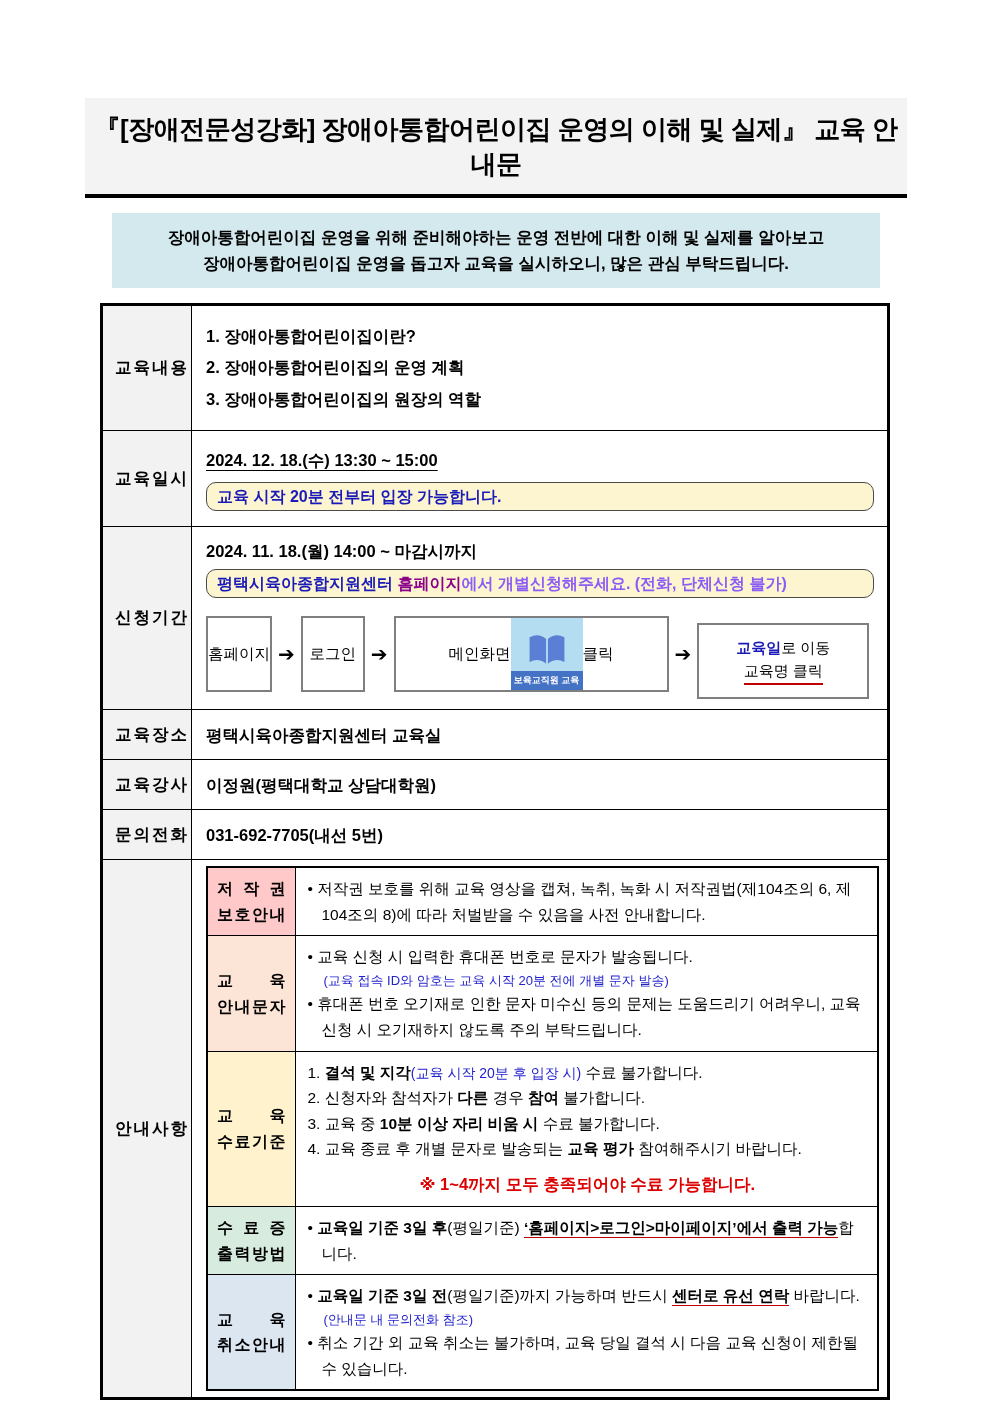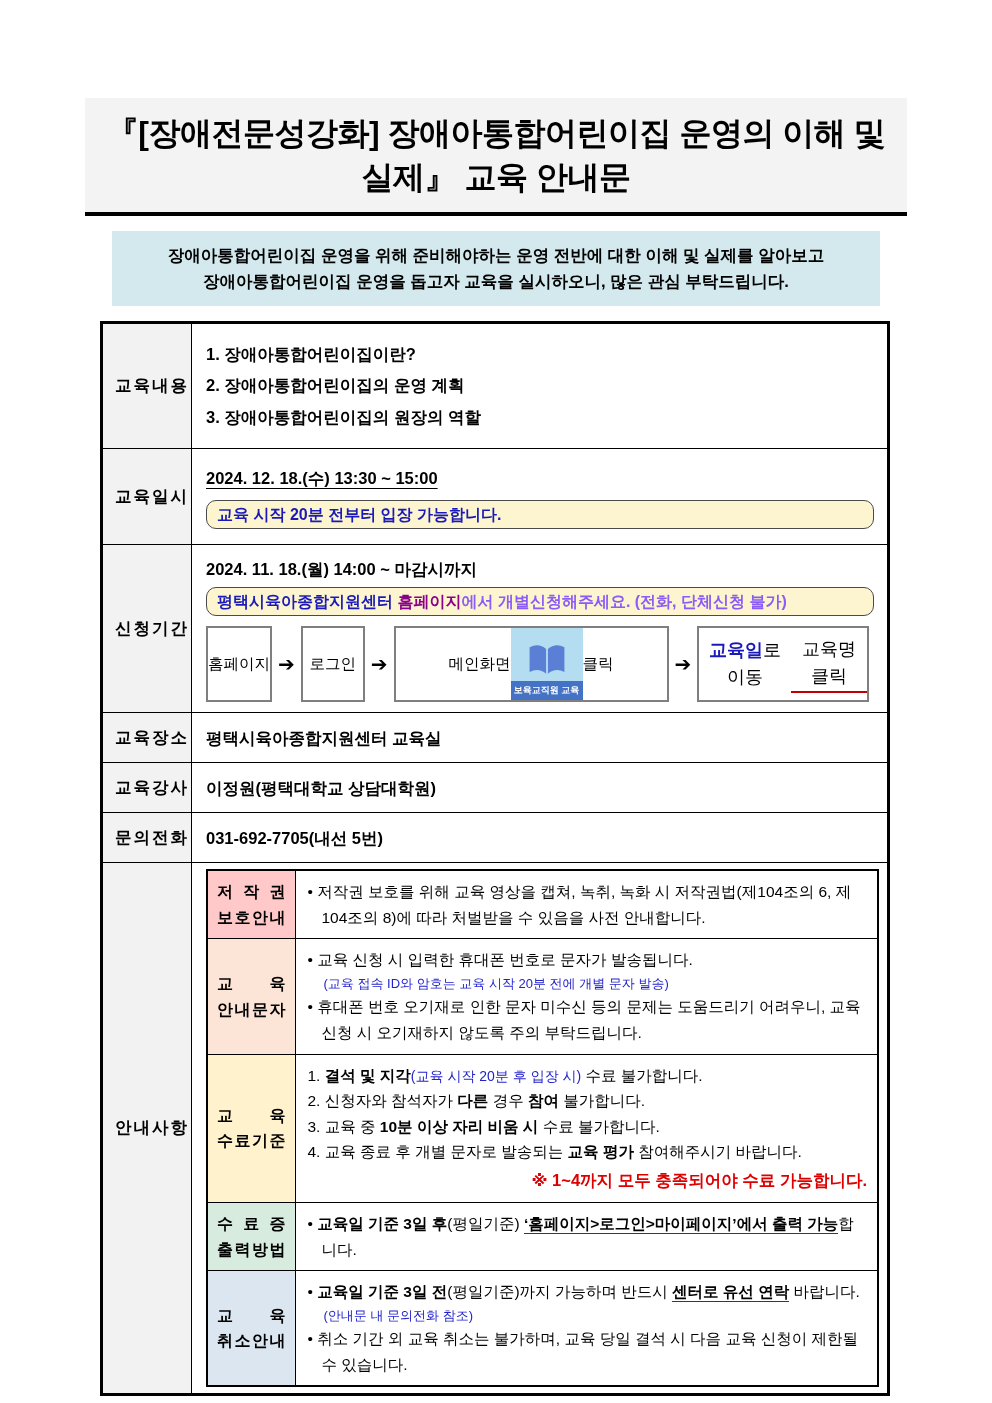--- a/index.html
+++ b/index.html
@@ -11,21 +11,21 @@
   }
   .page { width:992px; min-height:1403px; padding-top:98px; }
 
   
   .title-block {
     margin:0 85px; background:#f3f3f3;
     border-bottom:4px solid #000;
     padding:14px 8px 12px 8px;
     text-align:center;
   }
-  .title-block h1 { font-size:32px; font-weight:bold; letter-spacing:-0.5px; }
+  .title-block h1 { font-size:26px; font-weight:bold; letter-spacing:-0.5px; }
 
   
   .intro {
     margin:15px 112px 0 112px; background:#d3e9ee;
     padding:12px 16px; text-align:center;
     font-size:16.5px; font-weight:bold; line-height:1.55;
   }
 
   
   table.main {
@@ -66,21 +66,21 @@
 
   
   .flow { display:flex; align-items:center; margin-top:10px; width:678px; }
   .flow-box {
     border:2px solid #7f7f7f; background:#fff; height:76px;
     display:flex; align-items:center; justify-content:center;
     font-size:15.5px; text-align:center;
   }
   .fb1 { width:66px; } .fb2 { width:64px; }
   .fb3 { width:275px; padding:8px; overflow:hidden; }
-  .fb4 { width:172px; flex-direction:row; line-height:1.5; font-size:18px; }
+  .fb4 { width:172px; flex-direction:column; line-height:1.5; font-size:15px;margin-top:15px; }
   .flow-arrow { font-size:20px; font-weight:bold; padding:0 6px; color:#000; }
   .edu-icon-tile {
     width:72px; height:72px; background:#b5ddf2;
     display:flex; flex-direction:column; align-items:center; justify-content:flex-end;
   }
   .edu-icon-tile svg { margin-bottom:2px; }
   .edu-icon-bar {
     width:100%; background:#4472c4; color:#fff;
     font-size:9px; font-weight:bold; padding:2px 0;
     white-space:nowrap;
@@ -95,21 +95,21 @@
   }
   table.guide td { border:1.5px solid #000; vertical-align:middle; }
   .g-label { width:88px; padding:6px 9px; }
   .g-label-line {
     display:flex; justify-content:space-between;
     font-size:16px; font-weight:bold; line-height:1.6;
   }
   .g-content { padding:8px 10px 8px 12px; font-size:15.5px; line-height:1.65; }
   .g-para { padding-left:14px; text-indent:-14px; }
   .g-para.indent { padding-left:16px; text-indent:0; font-size:13px; }
-  .g-para.center { text-align:right; padding-left:0; text-indent:0; margin-top:2px; }
+  .g-para.center { text-align:center; padding-left:0; text-indent:0; margin-top:9px; }
   .sg-b { font-weight:bold; }
   .sg-blue { color:#2222cc; font-size:14px; }
   .sg-blues { color:#2222cc; }
   .sg-red { color:#dd0000; font-weight:bold; font-size:16.5px; }
   .sg-bru { font-weight:bold; border-bottom:1.5px solid #c00000; padding-bottom:1px; }
 </style>
 </head>
 <body>
 
 <div class="page">

